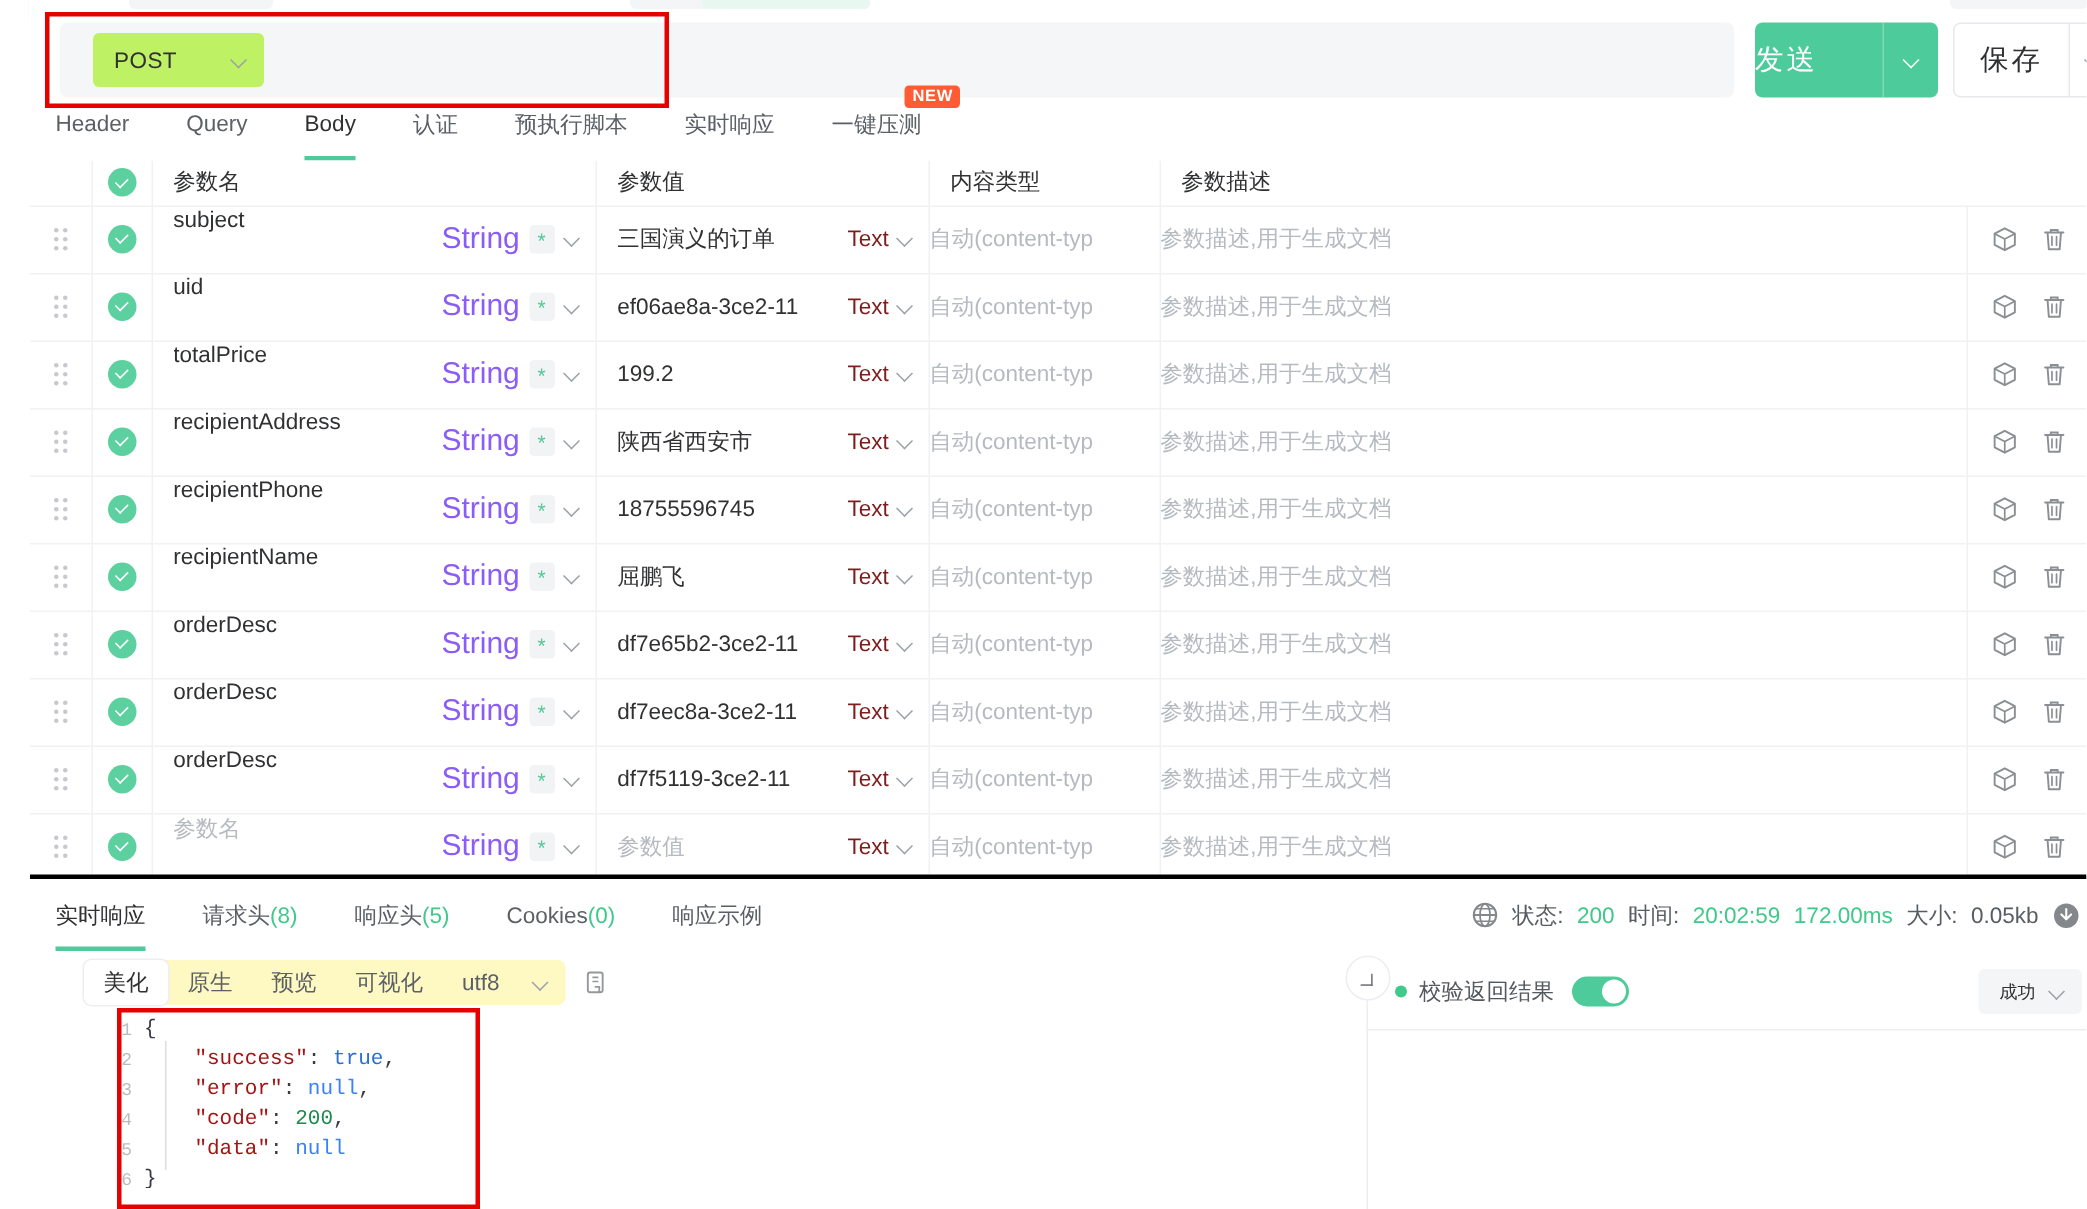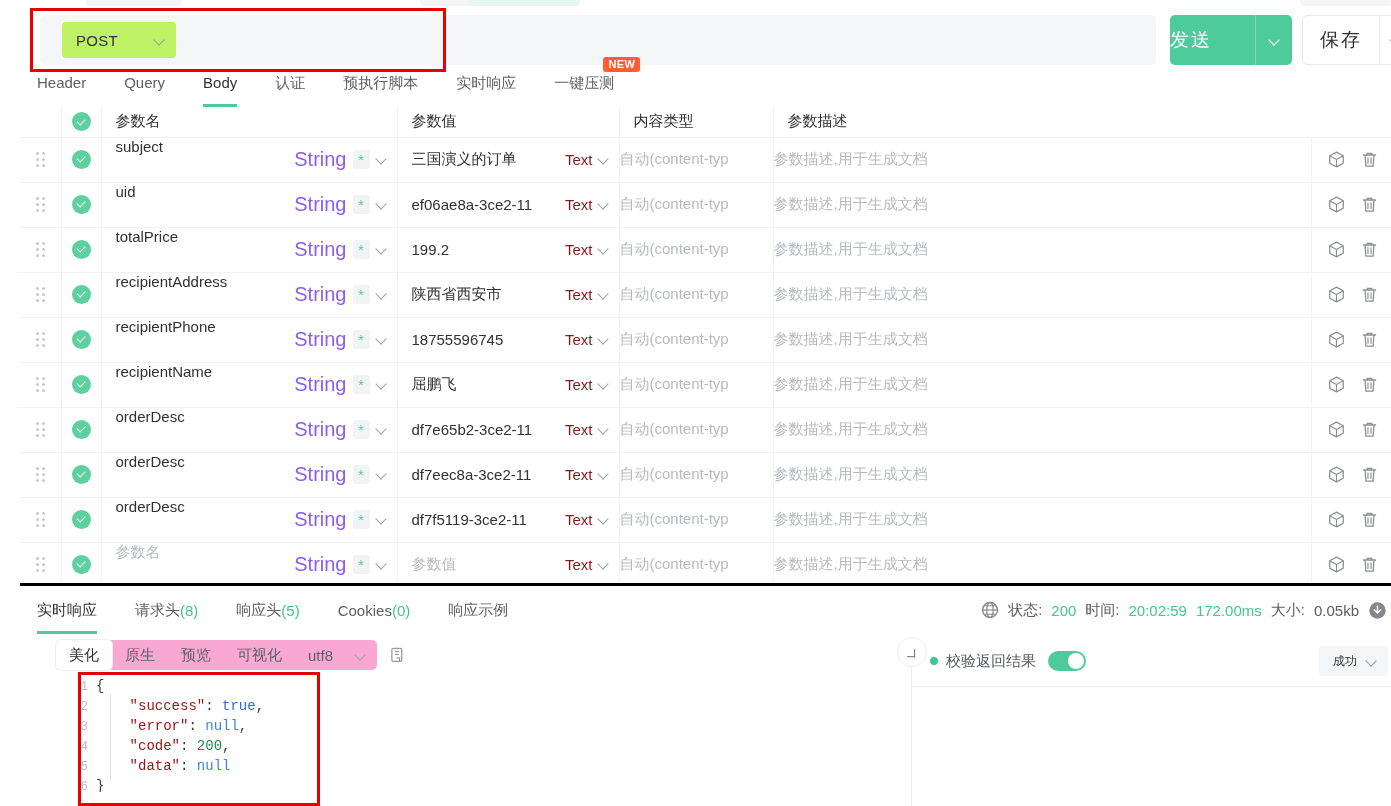--- a/index.html
+++ b/index.html
@@ -150,21 +150,21 @@
   .resp-tab.active::after { content:""; position:absolute; left:0; right:0; bottom:0; height:3px; background:#4ECB9A; }
   .resp-tab .cnt { color:#3FC98A; }
 
   .status-strip {
     position:absolute; right:4px; top:0; height:48px; display:flex; align-items:center; gap:9px;
     font-size:15px; color:#585d63; white-space:nowrap;
   }
   .status-strip .gval { color:#3FC98A; }
 
   .resp-toolbar { position:absolute; left:36px; top:48px; height:42px; display:flex; align-items:center; gap:12px; }
-  .seg { display:flex; align-items:center; background:#f9a8d4; border-radius:5px; height:30px; padding:0; }
+  .seg { display:flex; align-items:center; background:#fef9c3; border-radius:5px; height:30px; padding:0; }
   .seg .s {
     height:30px; display:flex; align-items:center; padding:0 13px;
     font-size:15px; color:#5c6066; cursor:pointer; border-radius:5px;
   }
   .seg .s.active { background:#fff; color:#303133; box-shadow:0 0 0 1px #eceef1; }
   .seg .enc { display:flex; align-items:center; gap:22px; padding:0 11px 0 13px; }
   .copy-ic { width:18px; height:18px; cursor:pointer; opacity:.72; }
 
   .code-pane { position:absolute; left:36px; top:88px; width:840px; height:118px; overflow:hidden; }
   .gutter {

